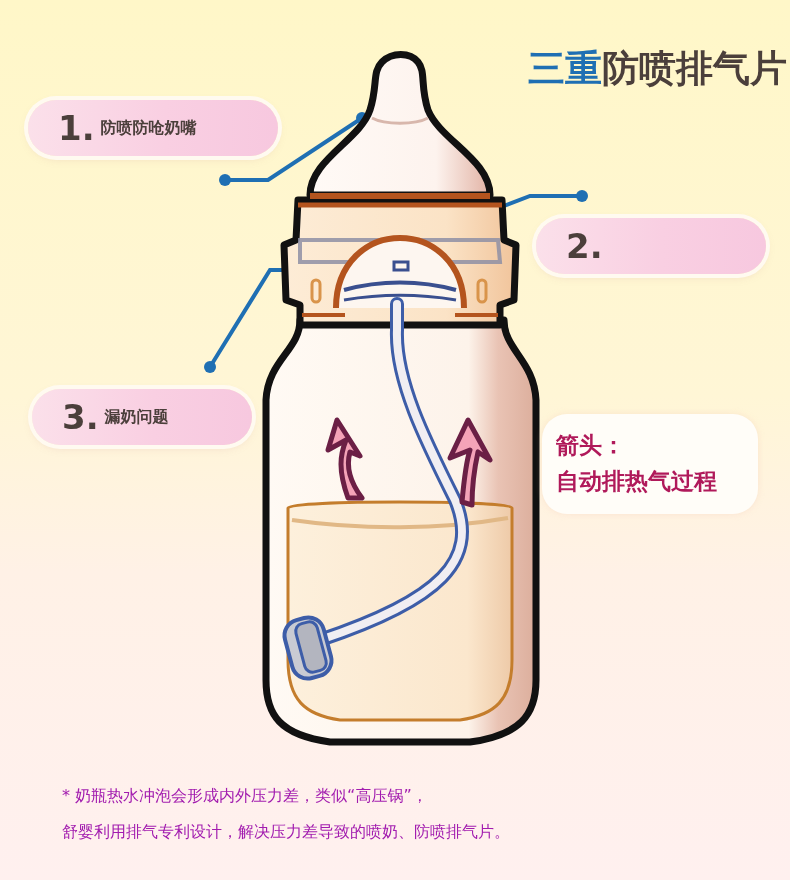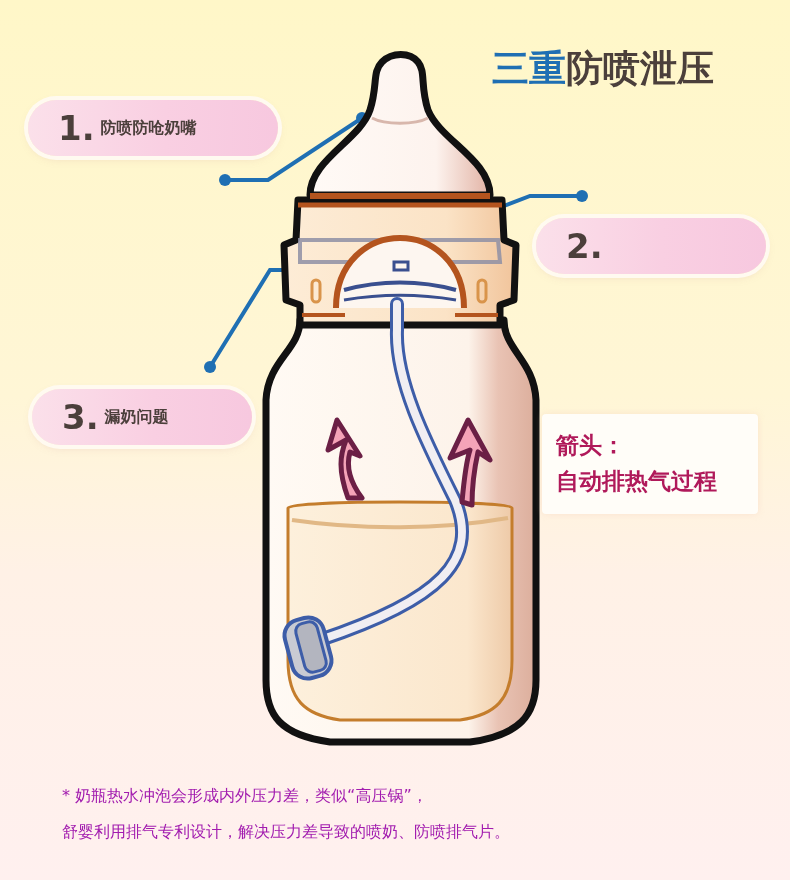--- a/index.html
+++ b/index.html
@@ -5,39 +5,39 @@
     html, body { margin: 0; padding: 0; }
     body {
       width: 790px; height: 880px; overflow: hidden; position: relative;
       background: linear-gradient(180deg, #fff7c8 0%, #fff6d6 45%, #fff1e6 65%, #fff0ef 100%);
       font-family: "DejaVu Sans", "Liberation Sans", sans-serif;
     }
     .title {
       position: absolute; left: 492px; top: 44px;
       font-size: 37px; font-weight: bold; letter-spacing: 0px; white-space: nowrap;
     }
-    .title .accent { color: #1f6fb3; }
+    .title .accent { color: #1f6fb3; margin-left: 36px; }
     .title .rest { color: #4b3f3b; }
 
     .pill {
       position: absolute; height: 56px; border-radius: 30px;
       background: linear-gradient(90deg, #fbe0ea 0%, #f9cfe2 55%, #f7c8df 100%);
       box-shadow: 0 0 0 4px #fffaf0, 0 3px 8px rgba(200,150,150,0.25);
       display: flex; align-items: center; padding-left: 30px;
       color: #4b3f3b; font-weight: bold; white-space: nowrap;
     }
     .pill .num { font-size: 34px; margin-right: 6px; font-family: "DejaVu Sans", sans-serif; }
     .pill .lbl { font-size: 16px; }
     #pill-1 { left: 28px; top: 100px; width: 220px; }
     #pill-2 { left: 536px; top: 218px; width: 200px; }
     #pill-3 { left: 32px; top: 389px; width: 190px; }
 
     .note-box {
       position: absolute; left: 542px; top: 414px; width: 216px; height: 100px;
-      background: #fffdf8; border-radius: 4px;
+      background: #fffdf8; border-radius: 25px;
       box-shadow: 0 0 6px rgba(240,200,180,0.35);
     }
     .note-box .l1, .note-box .l2 {
       position: absolute; left: 14px; color: #b0195a; font-weight: bold; font-size: 23px; white-space: nowrap;
     }
     .note-box .l1 { top: 16px; }
     .note-box .l2 { top: 52px; }
 
     .footer {
       position: absolute; left: 62px; top: 778px; color: #a21caf; font-size: 16px; line-height: 36px;
@@ -140,21 +140,21 @@
 
   <g fill="#f4a3b8" stroke="#6b1f45" stroke-width="5" stroke-linejoin="round">
     <path d="M348,498 C338,470 340,455 346,440 L328,450 L337,420 L360,456 L350,452 C346,466 350,482 362,498 Z"></path>
   </g>
   <g fill="#f4a3b8" stroke="#6b1f45" stroke-width="5" stroke-linejoin="round">
     <path d="M462,502 C464,480 466,462 470,450 L450,458 L468,420 L490,460 L478,452 C474,470 472,488 472,505 Z"></path>
   </g>
 </svg>
 
 <div class="title">
-  <span class="accent">三重</span><span class="rest">防喷泄压</span>
+  <span class="accent">三重</span><span class="rest">防喷排气片</span>
 </div>
 
 <div class="pill" id="pill-1">
   <span class="num">1.</span>
   <span class="lbl">防喷防呛奶嘴</span>
 </div>
 
 <div class="pill" id="pill-2">
   <span class="num">2.</span>
 </div>

